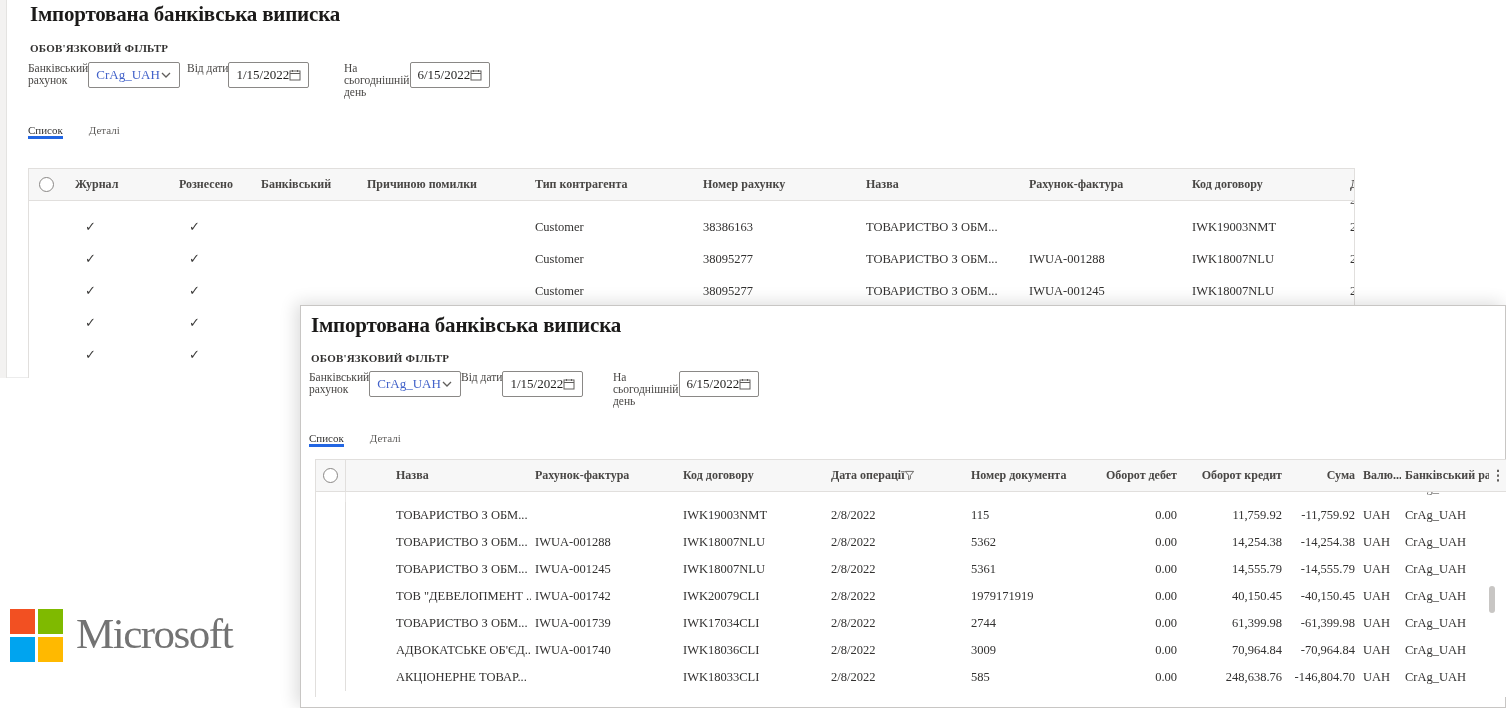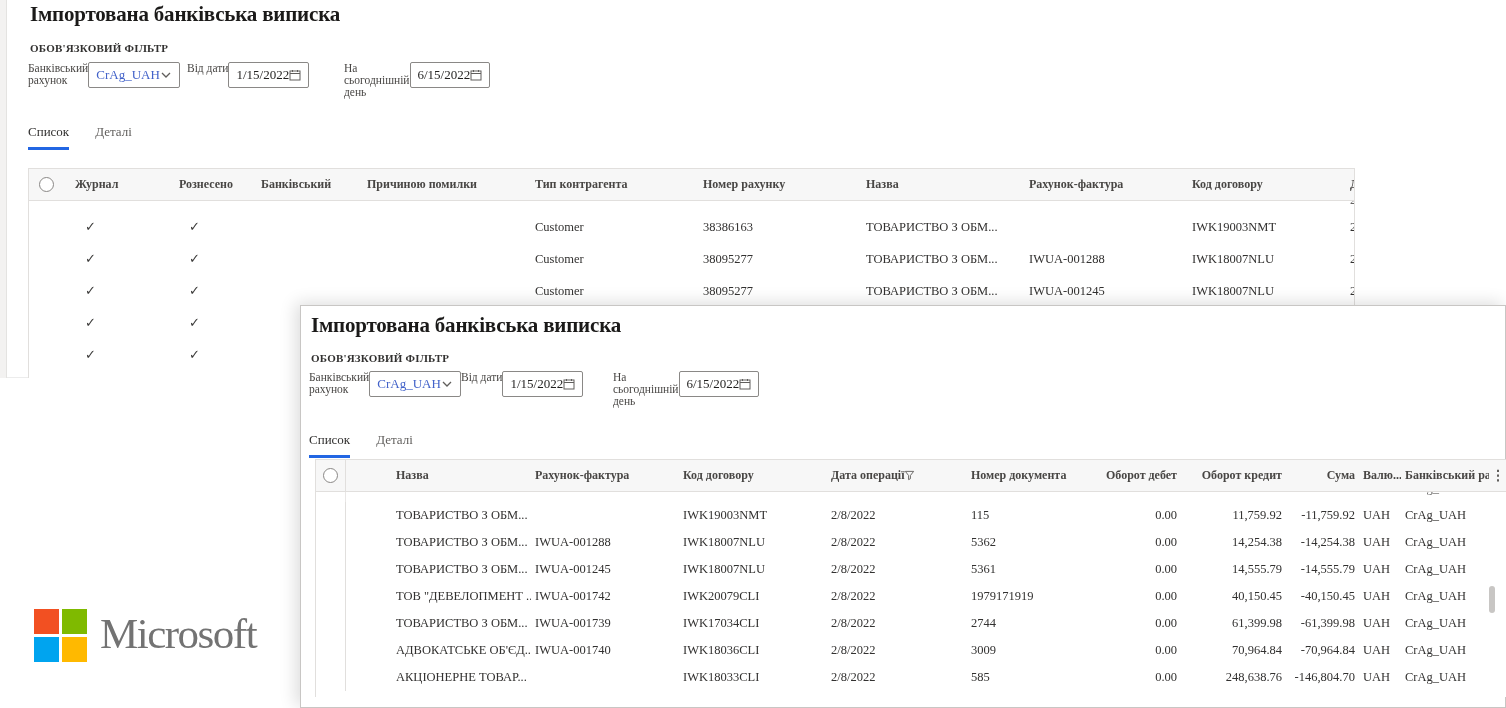--- a/index.html
+++ b/index.html
@@ -14,21 +14,21 @@
   .filters { position:absolute; display:flex; gap:12px; }
   .field { display:flex; flex-direction:row; }
   .field-label { font-size:11.5px; color:#484644; margin-bottom:4px; }
   .inputbox { height:26px; border:1px solid #8a8886; border-radius:2px; background:#fff;
               display:flex; align-items:center; justify-content:space-between; padding:0 7px; }
   .inputbox .val { font-size:13px; color:#201f1e; }
   .combo .val { color:#4262c9; }
   .icon-gray { color:#605e5c; display:flex; align-items:center; }
 
   .tabs { position:absolute; display:flex; gap:26px; }
-  .tab { font-size:13px; color:#605e5c; padding-bottom:7px; cursor:default; }
+  .tab { font-size:11px; color:#605e5c; cursor:default; }
   .tab.active { color:#323130; border-bottom:3px solid #2266e3; }
 
   
   .tbl { position:absolute; background:#fff; border:1px solid #e1dfdd; overflow:hidden; }
   .hdr { background:#f7f7f7; border-bottom:1px solid #e1dfdd; height:32px; align-items:center;
          font-size:12px; font-weight:700; color:#484644; }
   .row { height:32px; align-items:center; font-size:12.5px; color:#323130; }
   .cell { padding-left:4px; white-space:nowrap; overflow:hidden; }
   .num { text-align:right; padding-right:4px; }
   .check { padding-left:14px; font-size:13px; color:#3b3a39; }
@@ -60,21 +60,21 @@
            box-shadow:-4px -2px 16px rgba(0,0,0,.14); }
   .front .page-title { position:absolute; left:10px; top:7px; }
   .front .filter-caption { position:absolute; left:10px; top:46px; }
   .front .filters { left:8px; top:65px; }
   .front .f1 { width:140px; } .front .f2 { width:140px; } .front .f3 { width:135px; }
   .front .tabs { left:8px; top:126px; }
   .front .tbl { left:14px; top:153px; width:1191px; height:238px; border-bottom:none; border-right:none; }
   .scroll-thumb { position:absolute; left:1188px; top:280px; width:6px; height:27px; background:#c8c6c4; border-radius:3px; }
 
   
-  .ms-logo { position:absolute; left:34px; top:609px; display:flex; align-items:center; gap:13px; }
+  .ms-logo { position:absolute; left:10px; top:609px; display:flex; align-items:center; gap:13px; }
   .ms-squares { display:grid; grid-template-columns:25px 25px; grid-template-rows:25px 25px; gap:3px; }
   .ms-wordmark { font-size:43px; color:#737373; letter-spacing:-1.5px; line-height:1; margin-top:-4px; }
 </style>
 </head>
 <body>
 
 <div class="stage">
 
   <div class="left-strip"></div>
 

